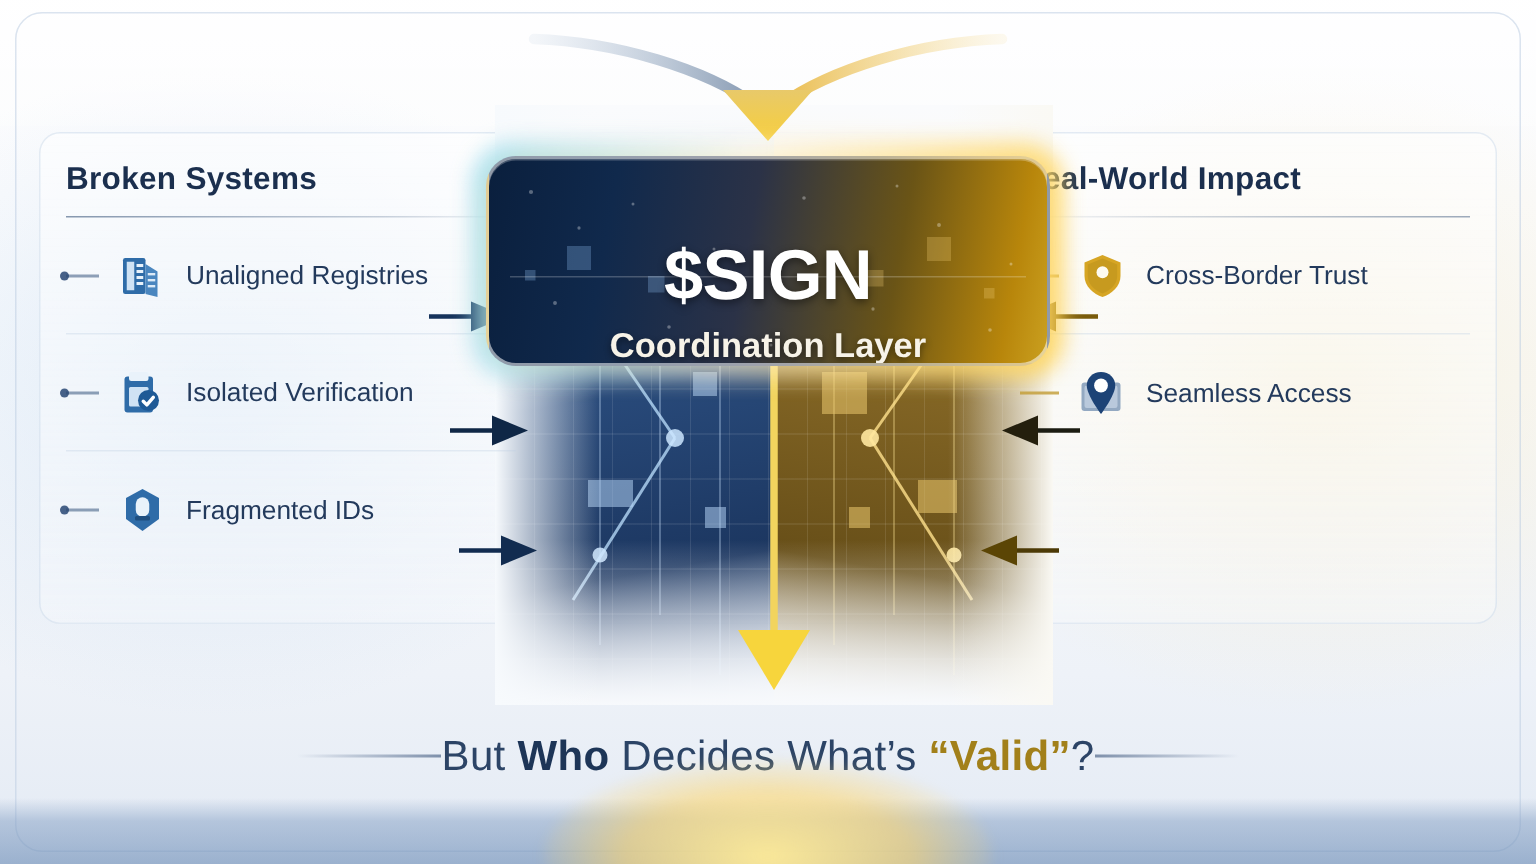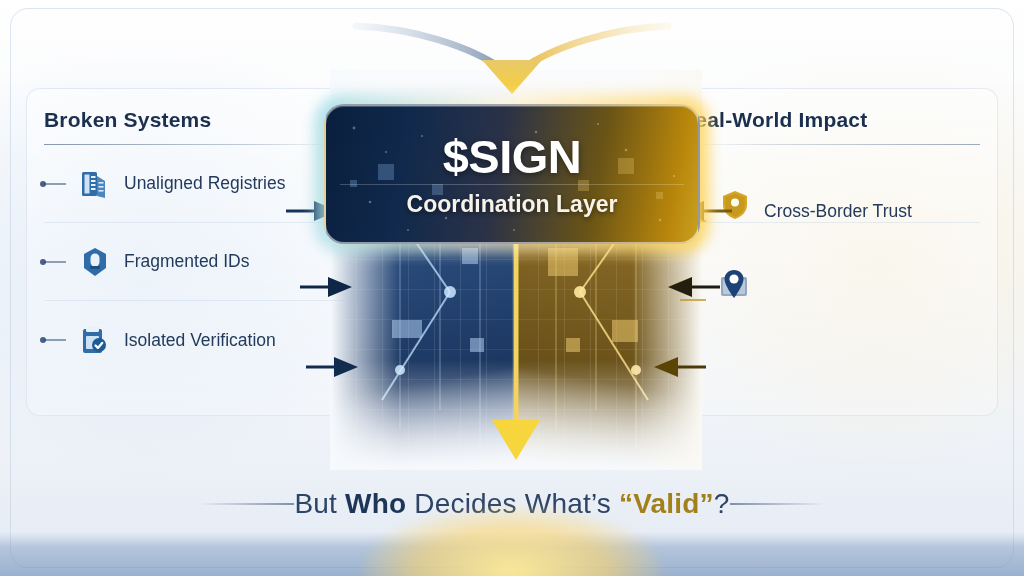--- a/index.html
+++ b/index.html
@@ -117,21 +117,21 @@
   }
 
   .row {
     display: flex;
     align-items: center;
     height: 78px;
     gap: 12px;
     border-bottom: 1px solid rgba(190,205,225,0.35);
   }
   .row:last-child { border-bottom: none; }
-  .col-right .row { justify-content: flex-start; align-items: flex-end; }
+  .col-right .row { justify-content: flex-start; }
 
   .stub {
     width: 22px; height: 2px;
     background: rgba(55,85,125,0.55);
     position: relative;
     flex: 0 0 auto;
   }
   .stub::before {
     content: ''; position: absolute; left: -4px; top: -2px;
     width: 6px; height: 6px; border-radius: 50%;
@@ -172,21 +172,21 @@
     overflow: hidden;
   }
   .badge-speckle { position: absolute; inset: 0; }
   .badge-divider {
     position: absolute; left: 14px; right: 14px; top: 78px;
     height: 1px; background: rgba(255,255,255,0.22);
   }
   .badge-inner {
     position: absolute; inset: 0;
     display: flex; flex-direction: column;
-    align-items: center; justify-content: center;
+    align-items: center; justify-content: flex-end;
     gap: 4px;
   }
   .badge-title {
     font-size: 47px;
     font-weight: bold;
     color: #ffffff;
     letter-spacing: -0.5px;
     text-shadow: 0 2px 6px rgba(0,0,0,0.45);
     line-height: 1;
   }
@@ -350,37 +350,37 @@
           <rect x="20.5" y="19" width="5" height="1.6"></rect>
           <rect x="20.5" y="23" width="5" height="1.6"></rect>
         </g>
       </svg>
       <span class="row-label">Unaligned Registries</span>
     </div>
 
     <div class="row">
       <span class="stub"></span>
       <svg class="ico" viewBox="0 0 34 34">
-        <polygon points="17,3 28,9 28,23 17,31 6,23 6,9" fill="#2f6ca8"></polygon>
-        <rect x="12.5" y="8.5" width="9" height="13" rx="4.5" fill="#e9f2fa"></rect>
-        <rect x="12" y="21" width="10" height="3" rx="1" fill="#1f4f80"></rect>
-      </svg>
-      <span class="row-label">Fragmented IDs</span>
-    </div>
-
-    <div class="row">
-      <span class="stub"></span>
-      <svg class="ico" viewBox="0 0 34 34">
         <rect x="5" y="6" width="19" height="24" rx="2" fill="#2f6ca8"></rect>
         <rect x="8" y="3" width="13" height="6" rx="1.5" fill="#e9f2fa"></rect>
         <rect x="8" y="13" width="13" height="13" rx="1" fill="#cfe2f4"></rect>
         <circle cx="21" cy="22" r="7" fill="#1f5a96"></circle>
         <path d="M17.5 22.5 l2.4 2.4 l4.3 -5" stroke="#ffffff" stroke-width="2.3" fill="none" stroke-linecap="round" stroke-linejoin="round"></path>
       </svg>
       <span class="row-label">Isolated Verification</span>
+    </div>
+
+    <div class="row">
+      <span class="stub"></span>
+      <svg class="ico" viewBox="0 0 34 34">
+        <polygon points="17,3 28,9 28,23 17,31 6,23 6,9" fill="#2f6ca8"></polygon>
+        <rect x="12.5" y="8.5" width="9" height="13" rx="4.5" fill="#e9f2fa"></rect>
+        <rect x="12" y="21" width="10" height="3" rx="1" fill="#1f4f80"></rect>
+      </svg>
+      <span class="row-label">Fragmented IDs</span>
     </div>
   </div>
 
   <div class="col col-right">
     <div class="col-title">Real-World Impact</div>
     <div class="col-rule"></div>
 
     <div class="row">
       <span class="stub-gold"></span>
       <svg class="ico" viewBox="0 0 34 34">
@@ -393,20 +393,21 @@
 
 
     <div class="row">
       <span class="stub-gold"></span>
       <svg class="ico" viewBox="0 0 34 34">
         <rect x="3" y="10" width="26" height="19" rx="2" fill="#93a9c2"></rect>
         <rect x="5" y="12" width="22" height="15" rx="1.5" fill="#b9c9dc"></rect>
         <path d="M16 3 C21.5 3 25.5 7 25.5 12 C25.5 18.5 16 31 16 31 C16 31 6.5 18.5 6.5 12 C6.5 7 10.5 3 16 3 Z" fill="#1d4376"></path>
         <circle cx="16" cy="12" r="4.6" fill="#ffffff"></circle>
       </svg>
+      <span class="row-label">Seamless Access</span>
     </div>
   </div>
 
   <svg class="arrow" style="left:286px;top:198px" width="56" height="26">
     <line x1="0" y1="13" x2="30" y2="13" stroke="#16335c" stroke-width="3"></line>
     <polygon points="28,3 52,13 28,23" fill="#16335c"></polygon>
   </svg>
   <svg class="arrow" style="left:300px;top:274px" width="56" height="26">
     <line x1="0" y1="13" x2="30" y2="13" stroke="#0f2746" stroke-width="3"></line>
     <polygon points="28,3 52,13 28,23" fill="#0f2746"></polygon>

